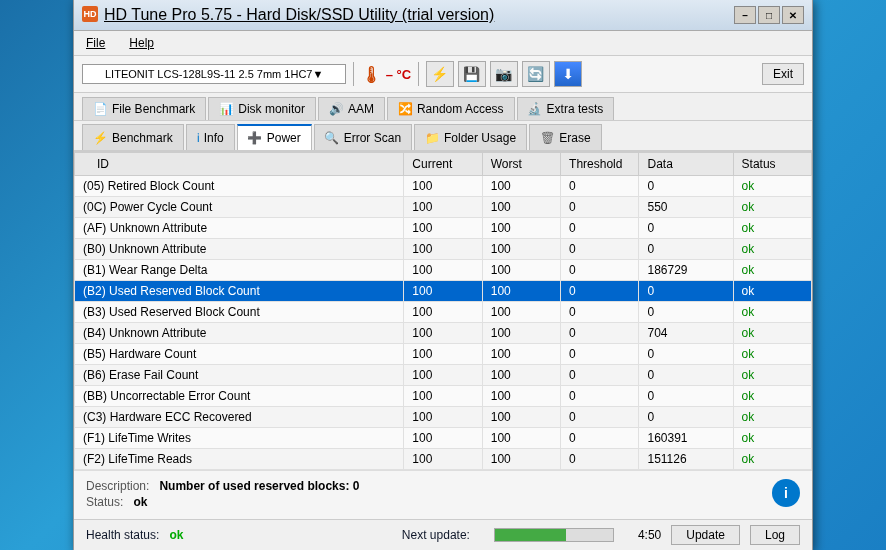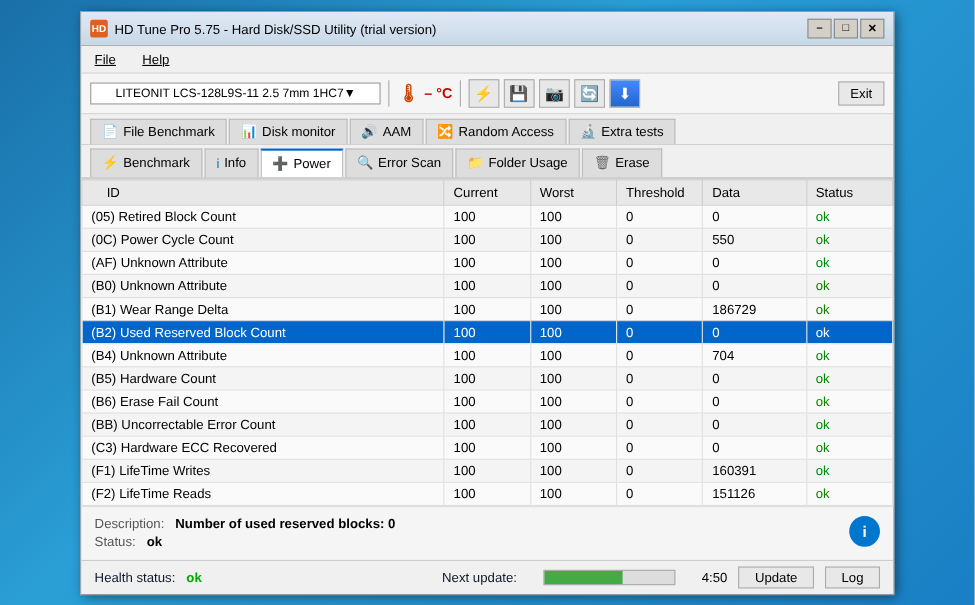--- a/index.html
+++ b/index.html
@@ -22,38 +22,39 @@
     .title-bar {
       background: linear-gradient(to bottom, #dfe9f3, #c8d8e8);
       padding: 6px 8px;
       display: flex;
       align-items: center;
       justify-content: space-between;
       border-bottom: 1px solid #aaa;
     }
     .title-bar-left {
       display: flex;
-      align-items: flex-end;
+      align-items: flex-start;
       gap: 6px;
     }
     .title-icon {
       width: 16px;
       height: 16px;
       background: #e06020;
       border-radius: 2px;
       display: flex;
       align-items: center;
       justify-content: center;
       color: white;
       font-size: 9px;
       font-weight: bold;
     }
     .title-text {
-      font-size: 12px;
+      font-size: 16px;
       color: #000;
+      text-decoration: underline;
     }
     .title-buttons {
       display: flex;
       gap: 2px;
     }
     .title-btn {
       width: 22px;
       height: 18px;
       background: #d4d0c8;
       border: 1px solid #888;
@@ -399,20 +400,28 @@
           </tr>
           <tr class="selected">
             <td>(B2) Used Reserved Block Count</td>
             <td>100</td>
             <td>100</td>
             <td>0</td>
             <td>0</td>
             <td class="status-ok-white">ok</td>
           </tr>
           <tr>
+            <td>(B3) Used Reserved Block Count</td>
+            <td>100</td>
+            <td>100</td>
+            <td>0</td>
+            <td>0</td>
+            <td class="status-ok">ok</td>
+          </tr>
+          <tr>
             <td>(B4) Unknown Attribute</td>
             <td>100</td>
             <td>100</td>
             <td>0</td>
             <td>704</td>
             <td class="status-ok">ok</td>
           </tr>
           <tr>
             <td>(B5) Hardware Count</td>
             <td>100</td>

